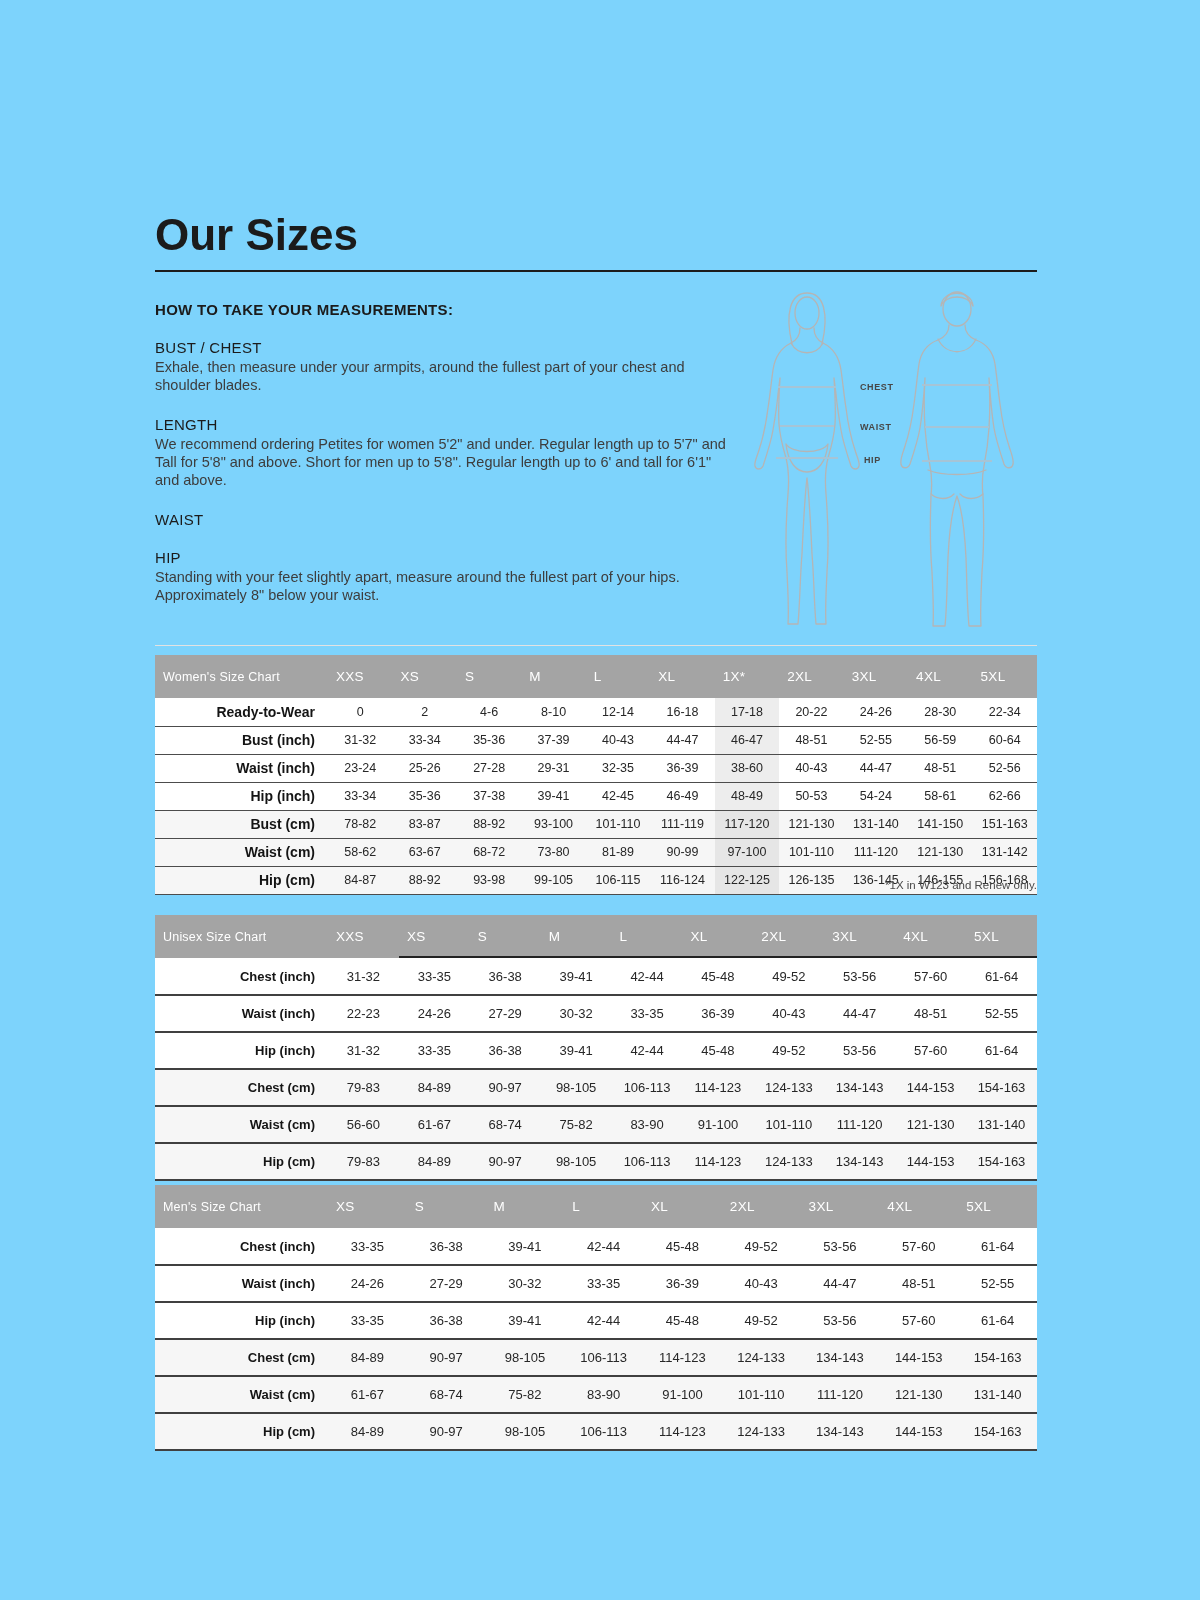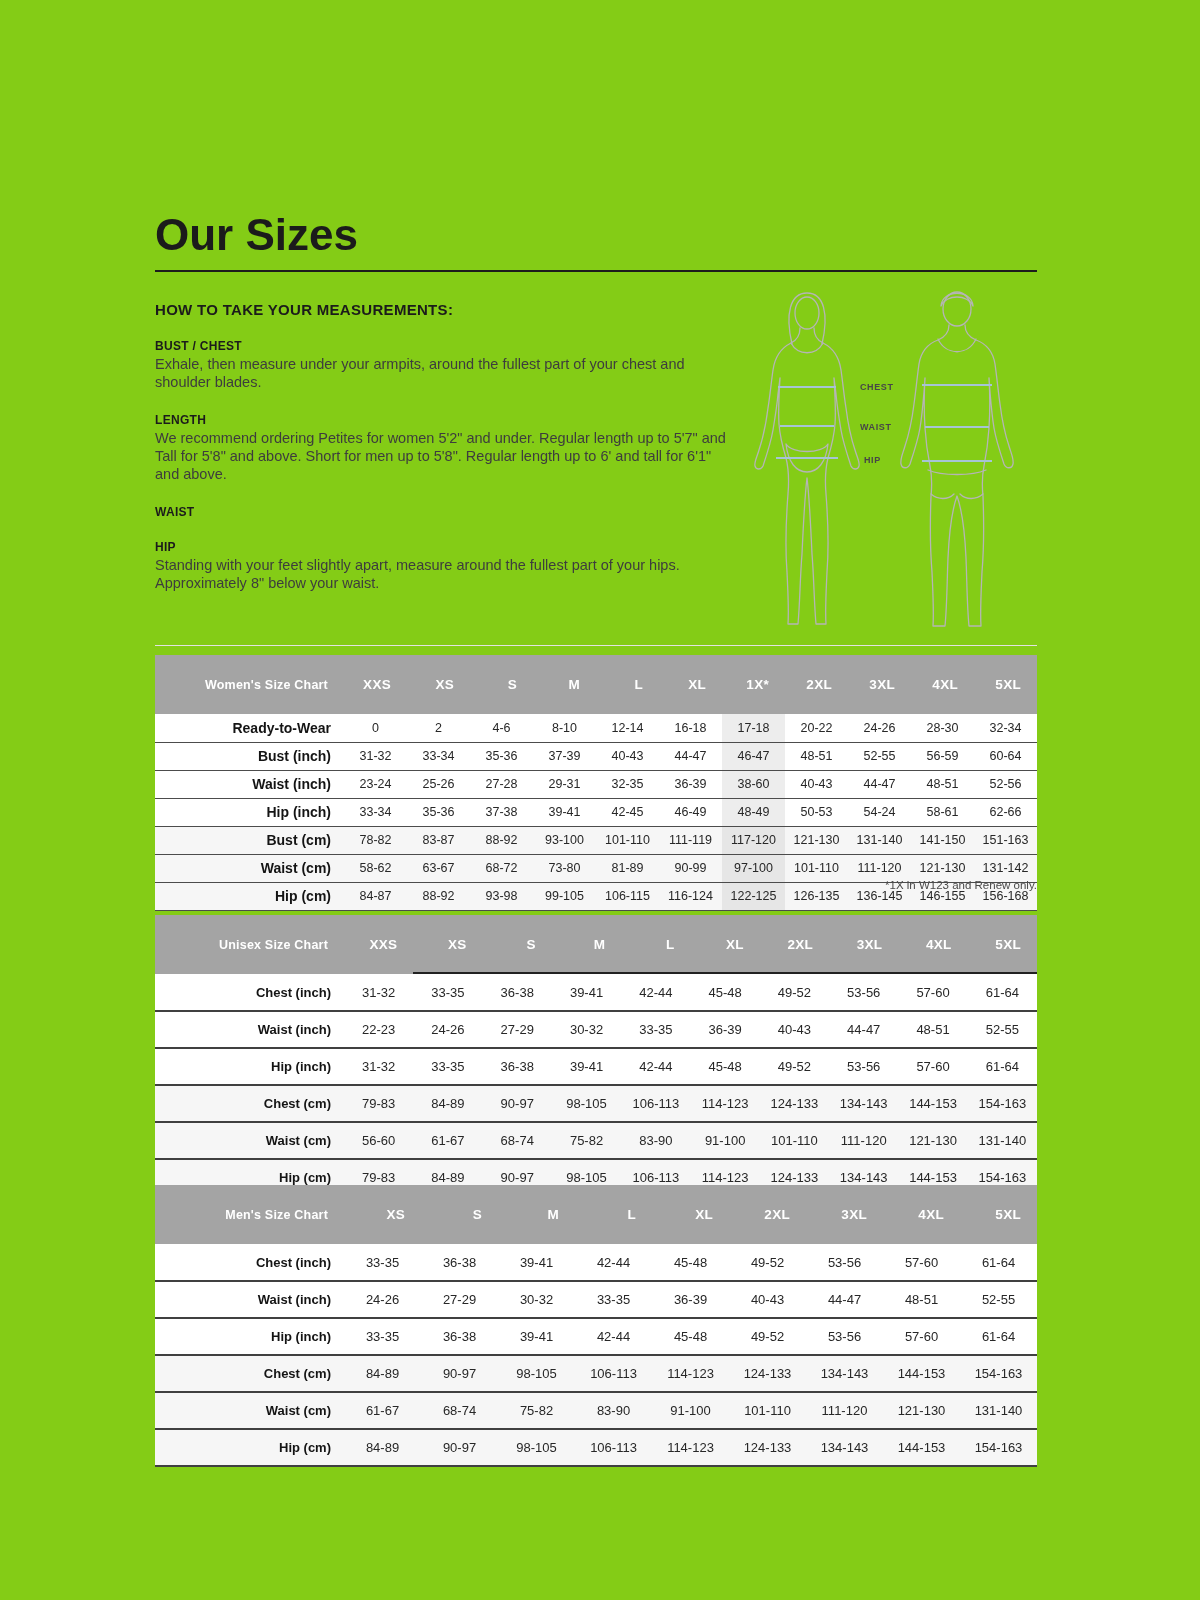--- a/index.html
+++ b/index.html
@@ -1,46 +1,46 @@
 <!DOCTYPE html>
 <html><head>
 <meta charset="utf-8">
 <style>
   html,body { margin:0; padding:0; background:#ffffff; }
   .page {
-    position:relative; width:1200px; height:1600px; background:#84cc16;
+    position:relative; width:1200px; height:1600px; background:#7dd3fc;
     font-family:"Liberation Sans", sans-serif; overflow:hidden;
   }
   .page-title {
     position:absolute; left:155px; top:210px; margin:0;
     font-size:44px; font-weight:800; color:#1b1b1b; letter-spacing:0;
   }
   .title-rule { position:absolute; left:155px; top:270px; width:882px; height:2px; background:#1c1c1c; }
 
   .left-col { position:absolute; left:155px; top:301px; width:580px; }
   .how-to { font-size:15px; font-weight:bold; color:#1b1b1b; margin:0; letter-spacing:0.3px; }
-  .m-section h4 { font-size:12px; font-weight:bold; color:#1b1b1b; margin:21px 0 3px 0; letter-spacing:0.3px; }
+  .m-section h4 { font-size:15px; font-weight:normal; color:#1b1b1b; margin:21px 0 3px 0; letter-spacing:0.3px; }
   .m-section p  { font-size:14.5px; color:#3d3d3d; margin:0; line-height:1.24; }
 
   .figures { position:absolute; left:742px; top:280px; width:300px; height:358px; }
   .figures svg { display:block; }
   .fig-label { font-size:9px; font-weight:bold; fill:#474747; letter-spacing:0.6px;
                font-family:"Liberation Sans", sans-serif; }
 
   .faint-rule { position:absolute; left:155px; top:645px; width:882px; height:1px; background:#e2e2e2; }
 
   .tbl { position:absolute; left:155px; }
   .tbl-women { top:655px; }
   .tbl-unisex { top:915px; }
   .tbl-men { top:1185px; }
 
   table { border-collapse:collapse; width:882px; table-layout:fixed; }
   thead th {
-    background:#a4a4a4; color:#ffffff; height:27px; padding:16px;
-    font-size:13.5px; font-weight:bold; text-align:right; letter-spacing:0.3px;
+    background:#a4a4a4; color:#ffffff; height:27px; padding:8px;
+    font-size:13.5px; font-weight:normal; text-align:left; letter-spacing:0.3px;
   }
   thead th.tlabel { width:157px; font-size:12.5px; letter-spacing:0.2px; }
   tbody tr { height:28px; background:#ffffff; }
   tbody td {
     text-align:center; font-size:12.5px; color:#272727; padding:0;
     border-bottom:1px solid #4c4c4c;
   }
   tbody td.rlabel {
     text-align:right; padding-right:13px; font-weight:bold; font-size:14px; color:#141414;
   }
@@ -170,21 +170,21 @@
             <td>0</td>
             <td>2</td>
             <td>4-6</td>
             <td>8-10</td>
             <td>12-14</td>
             <td>16-18</td>
             <td class="hl">17-18</td>
             <td>20-22</td>
             <td>24-26</td>
             <td>28-30</td>
-            <td>32-34</td>
+            <td>22-34</td>
           </tr>
           <tr>
             <td class="rlabel">Bust (inch)</td>
             <td>31-32</td>
             <td>33-34</td>
             <td>35-36</td>
             <td>37-39</td>
             <td>40-43</td>
             <td>44-47</td>
             <td class="hl">46-47</td>

